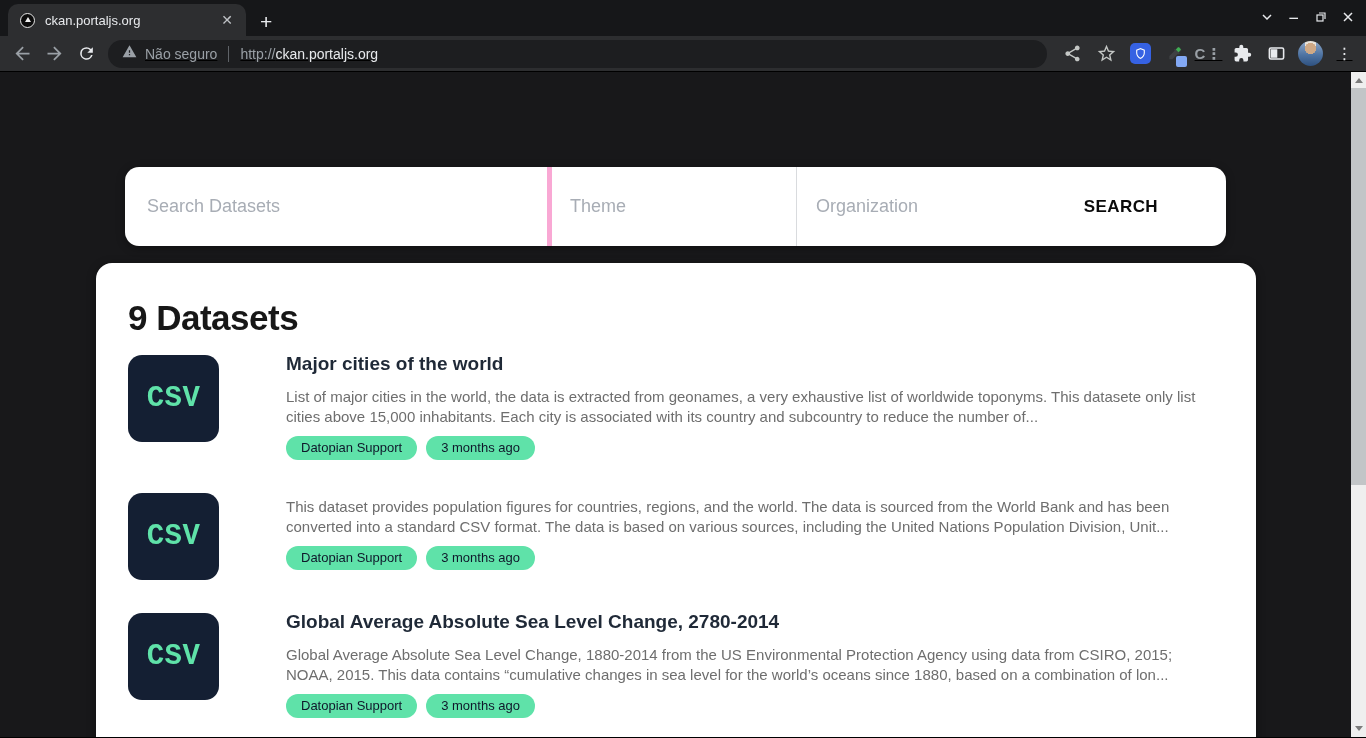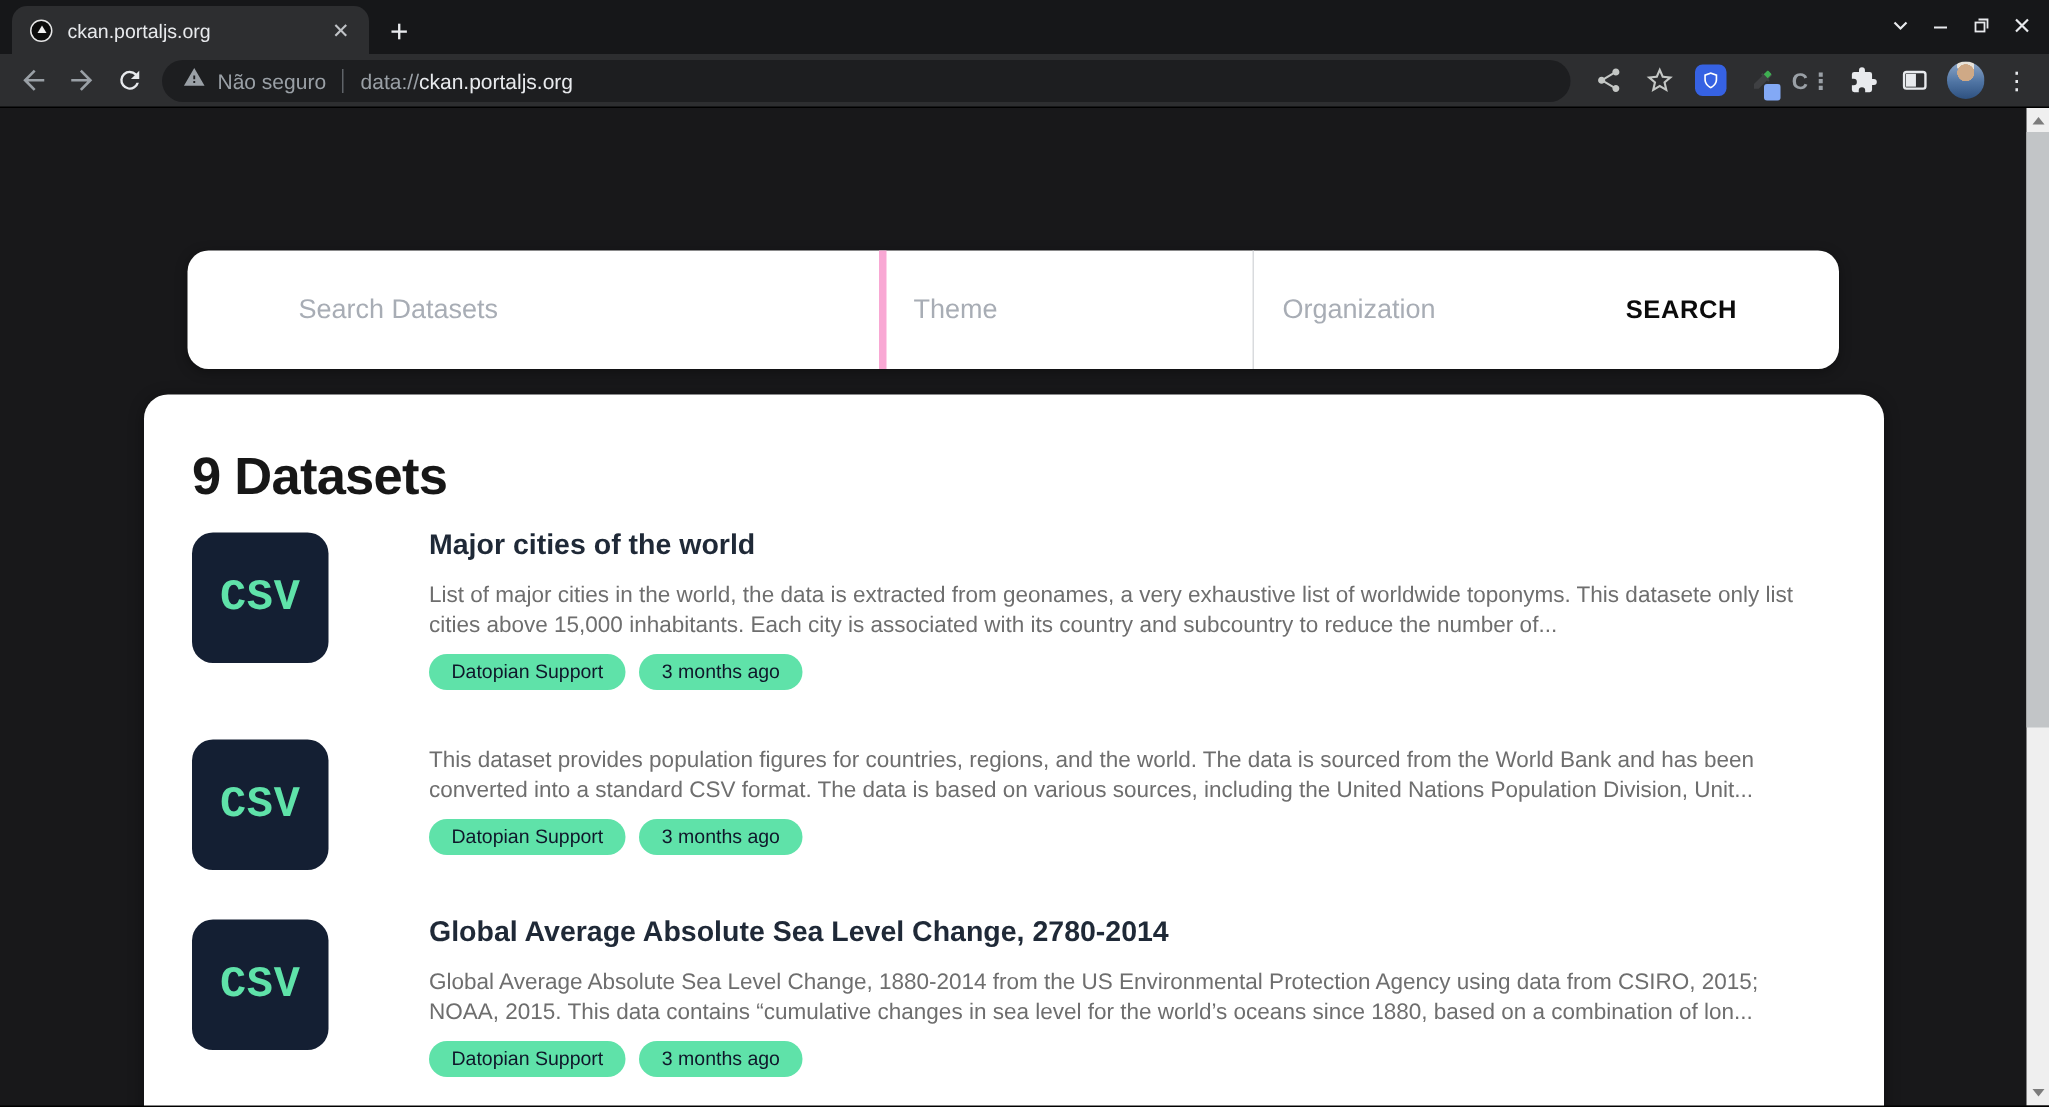--- a/index.html
+++ b/index.html
@@ -17,21 +17,21 @@
              border-right:3.5px solid transparent; border-bottom:5.5px solid #f0f0f0; margin-top:-1px; }
   .tab-title { color:#e8eaed; font-size:13px; margin-left:10px; flex:1; white-space:nowrap;
                overflow:hidden; }
   .tab-close { color:#c0c3c7; font-size:14px; line-height:1; padding:3px; cursor:default; }
   .newtab-btn { color:#e8eaed; font-size:21px; font-weight:300; margin:0 0 4px 14px; line-height:1; }
   .win-controls { position:absolute; right:10px; top:0; height:34px; display:flex;
                   align-items:center; gap:11px; }
   .win-controls svg { display:block; }
 
   .toolbar { height:36px; background:var(--chrome_toolbar,#2d2e30); display:flex; align-items:center;
-             padding:0 8px; gap:4px; border-bottom:1px solid #000; }
+             padding:0 8px; gap:4px; border-bottom:1px solid #000;text-decoration:underline; }
   .nav-btn { width:28px; height:28px; display:flex; align-items:center; justify-content:center; flex:none; }
   .url-pill { flex:1; height:28px; margin:0 8px 0 4px; background:var(--chrome_field,#1d1e20);
               border-radius:14px; display:flex; align-items:center; padding:0 14px; min-width:0; }
   .sec-label { color:#9aa0a6; font-size:14px; margin-left:8px; white-space:nowrap; }
   .pill-divider { width:1px; height:16px; background:#5f6368; margin:0 11px; }
   .url-scheme { color:#9aa0a6; font-size:14px; }
   .url-host { color:#e8eaed; font-size:14px; }
   .tool-icons { display:flex; align-items:center; gap:7px; flex:none; }
   .ticon { width:27px; height:27px; display:flex; align-items:center; justify-content:center; position:relative; }
   .bw-shield { width:21px; height:21px; background:#3662e3; border-radius:5px; display:flex;
@@ -60,21 +60,21 @@
               border-top:5px solid #7c7c7c; }
   .sb-thumb { position:absolute; left:0; top:16px; width:15px; height:397px; background:#c2c5c7; }
 
   .search-bar { position:absolute; left:125px; top:95px; width:1101px; height:79px; background:#fff;
                 border-radius:14px; display:flex; align-items:stretch;
                 box-shadow:0 2px 8px rgba(0,0,0,.35); }
   .sfield { display:flex; align-items:center; }
   .sfield input { border:none; outline:none; background:transparent; font-size:18px; width:100%;
                   font-family:inherit; color:#1f2937; }
   .sfield input::placeholder { color:#a8adb5; opacity:1; }
-  .sf1 { width:422px; padding-left:35px;margin-left:39px; }
+  .sf1 { width:422px; padding-left:22px; }
   .sf2 { width:249px; padding-left:18px; border-left:5px solid #f9a8d4; }
   .sf3 { flex:1; padding-left:19px; border-left:1px solid #d9dbde; }
   .search-btn { border:none; background:transparent; font-family:inherit; font-size:17px; font-weight:bold;
                 letter-spacing:.4px; color:#0b0b0b; padding:0 68px 0 10px; cursor:pointer; }
 
   .card { position:absolute; left:96px; top:191px; width:1160px; height:620px; background:#fff;
           border-radius:16px; padding:35px 35px 0 32px; box-shadow:0 2px 10px rgba(0,0,0,.4); }
   .card h1 { font-size:35px; font-weight:700; color:#171717; letter-spacing:-.5px; margin-bottom:17px; }
 
   .dataset { display:flex; align-items:flex-start; margin-bottom:33px; }
@@ -142,21 +142,21 @@
   </span>
 
   <div class="url-pill">
     <span>
       <svg width="15" height="15" viewBox="0 0 24 24">
           <path fill="#9aa0a6" d="M1 21h22L12 2 1 21zm12-3h-2v-2h2v2zm0-4h-2v-4h2v4z"></path>
         </svg>
     </span>
     <span class="sec-label">Não seguro</span>
     <span class="pill-divider"></span>
-    <span class="url-scheme">data://</span>
+    <span class="url-scheme">http://</span>
     <span class="url-host">ckan.portaljs.org</span>
   </div>
 
   <div class="tool-icons">
     <span class="ticon">
       <svg width="19" height="19" viewBox="0 0 24 24">
           <path fill="#c4c7c5" d="M18 16.08c-.76 0-1.44.3-1.96.77L8.91 12.7c.05-.23.09-.46.09-.7s-.04-.47-.09-.7l7.05-4.11c.54.5 1.25.81 2.04.81 1.66 0 3-1.34 3-3s-1.34-3-3-3-3 1.34-3 3c0 .24.04.47.09.7L8.04 9.81C7.5 9.31 6.79 9 6 9c-1.66 0-3 1.34-3 3s1.34 3 3 3c.79 0 1.5-.31 2.04-.81l7.12 4.16c-.05.21-.08.43-.08.65 0 1.61 1.31 2.92 2.92 2.92 1.61 0 2.92-1.31 2.92-2.92s-1.31-2.92-2.92-2.92z"></path>
         </svg>
     </span>
     <span class="ticon">

